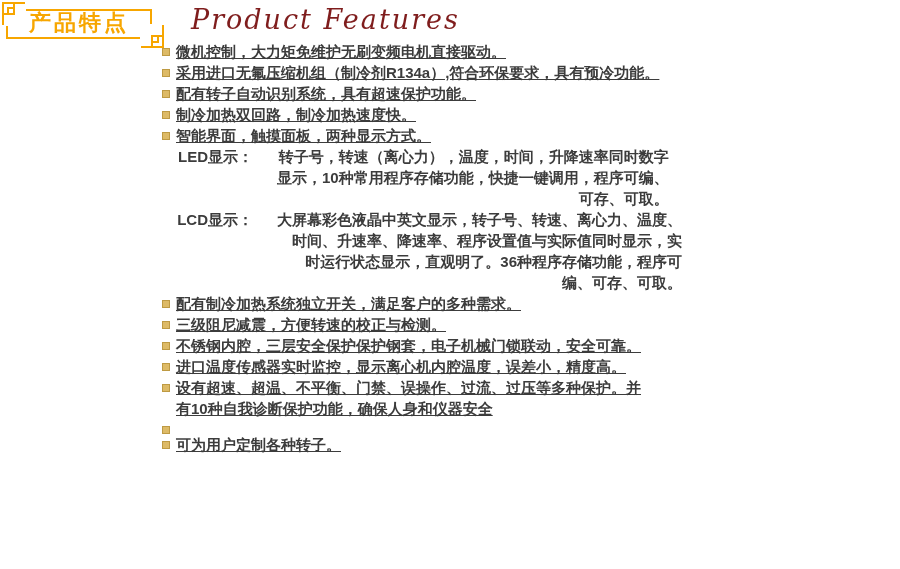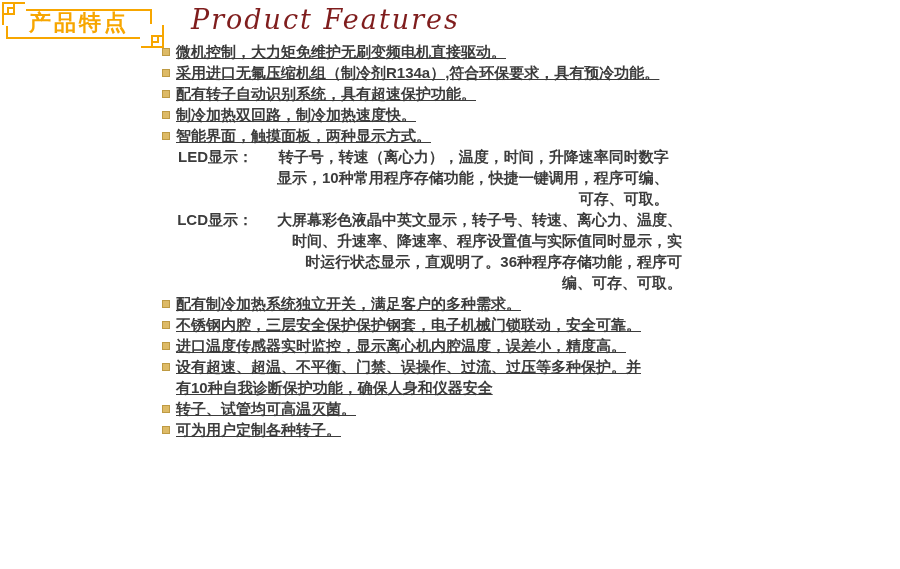--- a/index.html
+++ b/index.html
@@ -162,33 +162,36 @@
 时运行状态显示，直观明了。36种程序存储功能，程序可
 编、可存、可取。</span>
   </div>
 
   <div class="item">
     <span class="bullet"></span>
     <span class="item-text">配有制冷加热系统独立开关，满足客户的多种需求。</span>
   </div>
   <div class="item">
     <span class="bullet"></span>
+    <span class="item-text">三级阻尼减震，方便转速的校正与检测。</span>
+  </div>
+  <div class="item">
+    <span class="bullet"></span>
     <span class="item-text">不锈钢内腔，三层安全保护保护钢套，电子机械门锁联动，安全可靠。</span>
   </div>
   <div class="item">
     <span class="bullet"></span>
     <span class="item-text">进口温度传感器实时监控，显示离心机内腔温度，误差小，精度高。</span>
   </div>
   <div class="item">
     <span class="bullet"></span>
     <span class="item-text">设有超速、超温、不平衡、门禁、误操作、过流、过压等多种保护。并
 有10种自我诊断保护功能，确保人身和仪器安全</span>
   </div>
   <div class="item">
     <span class="bullet"></span>
-    <span class="item-text">转子、试管均可高温灭菌。</span>
   </div>
   <div class="item">
     <span class="bullet"></span>
     <span class="item-text">可为用户定制各种转子。</span>
   </div>
 
 </div>
 
 </body></html>

